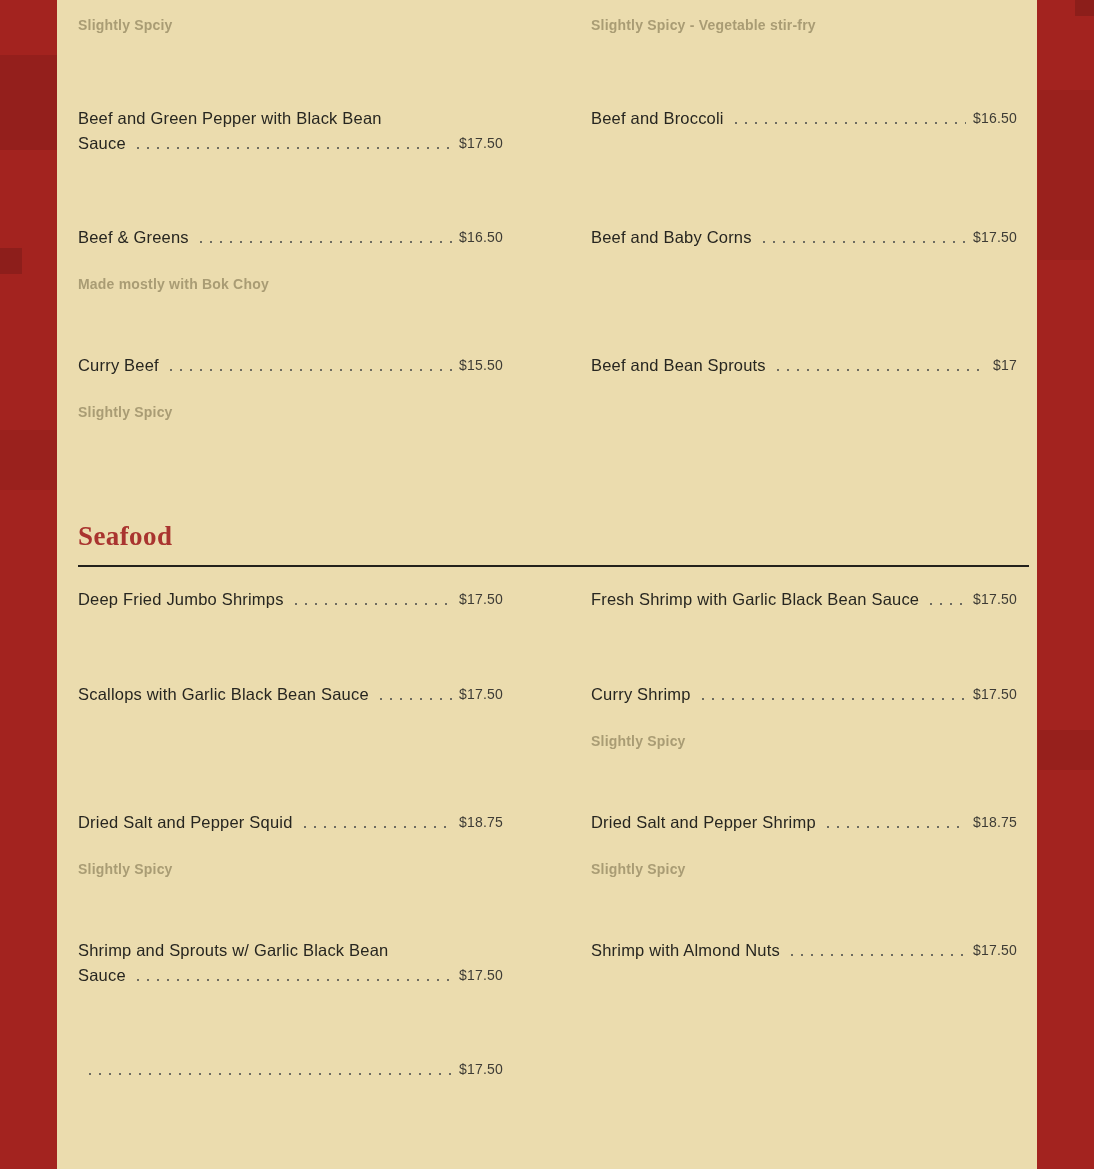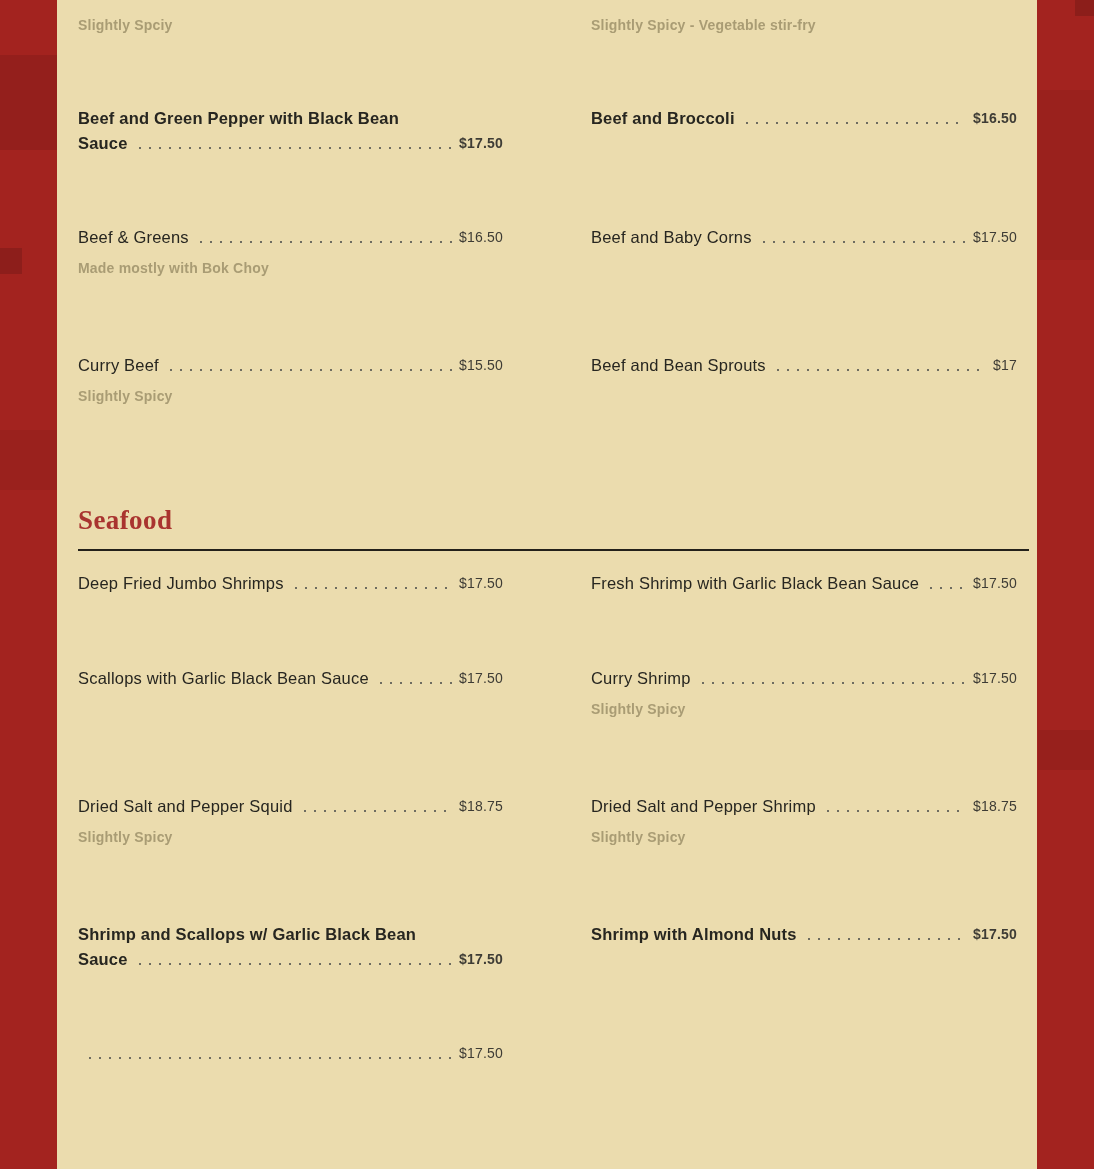--- a/index.html
+++ b/index.html
@@ -11,40 +11,40 @@
   .bg-patch{position:absolute;pointer-events:none;}
   .panel{
     position:absolute;left:57px;top:0;width:980px;height:1169px;
     background:#ebdcae;box-sizing:border-box;
     padding:15px 8px 0 21px;overflow:hidden;
   }
   .row{display:flex;}
   .cell{width:425px;flex:0 0 425px;}
   .cell.right{margin-left:88px;width:426px;flex:0 0 426px;}
   .h95{min-height:95px;}
-  .h119{min-height:119px;font-weight:bold;}
+  .h119{min-height:119px;}
   .h128{min-height:128px;}
   .intro{margin-bottom:71px;}
   .line{display:flex;}
   .name{
     font-size:16.5px;line-height:25px;color:#272620;letter-spacing:0.2px;
     white-space:nowrap;
   }
   .name.wrapped{white-space:normal;}
   .dots{
     flex:1 1 auto;min-width:16px;height:25px;margin:0 7px;
     background-image:radial-gradient(circle, #6e6c60 1.05px, rgba(0,0,0,0) 1.4px);
     background-size:10px 4px;
     background-repeat:repeat-x;
     background-position:left 0 bottom 6px;
   }
   .price{font-size:14px;line-height:25px;color:#3e3c35;white-space:nowrap;letter-spacing:0.2px;}
   .note{
     font-size:14px;line-height:20px;font-weight:bold;color:#a99c74;
-    margin-top:8px;letter-spacing:0.2px;
+    margin-top:24px;letter-spacing:0.2px;
   }
   .intro .note{margin-top:0;}
   .section-title{
     font-family:"Liberation Serif", serif;font-weight:bold;
     font-size:27px;line-height:32px;color:#a9342f;letter-spacing:0.4px;
     margin-top:98px;
   }
   .section-rule{
     height:2px;background:#23211b;border:0;
     margin:13px 0 20px 0;
@@ -177,21 +177,21 @@
         <span class="name">Dried Salt and Pepper Shrimp</span>
         <span class="dots"></span>
         <span class="price">$18.75</span>
       </div>
       <div class="note">Slightly Spicy</div>
     </div>
   </div>
 
   <div class="row h119">
     <div class="cell">
-      <div class="name wrapped">Shrimp and Scallops w/ Garlic Black Bean</div>
+      <div class="name wrapped">Shrimp and Sprouts w/ Garlic Black Bean</div>
       <div class="line">
         <span class="name">Sauce</span>
         <span class="dots"></span>
         <span class="price">$17.50</span>
       </div>
     </div>
     <div class="cell right">
       <div class="line">
         <span class="name">Shrimp with Almond Nuts</span>
         <span class="dots"></span>

